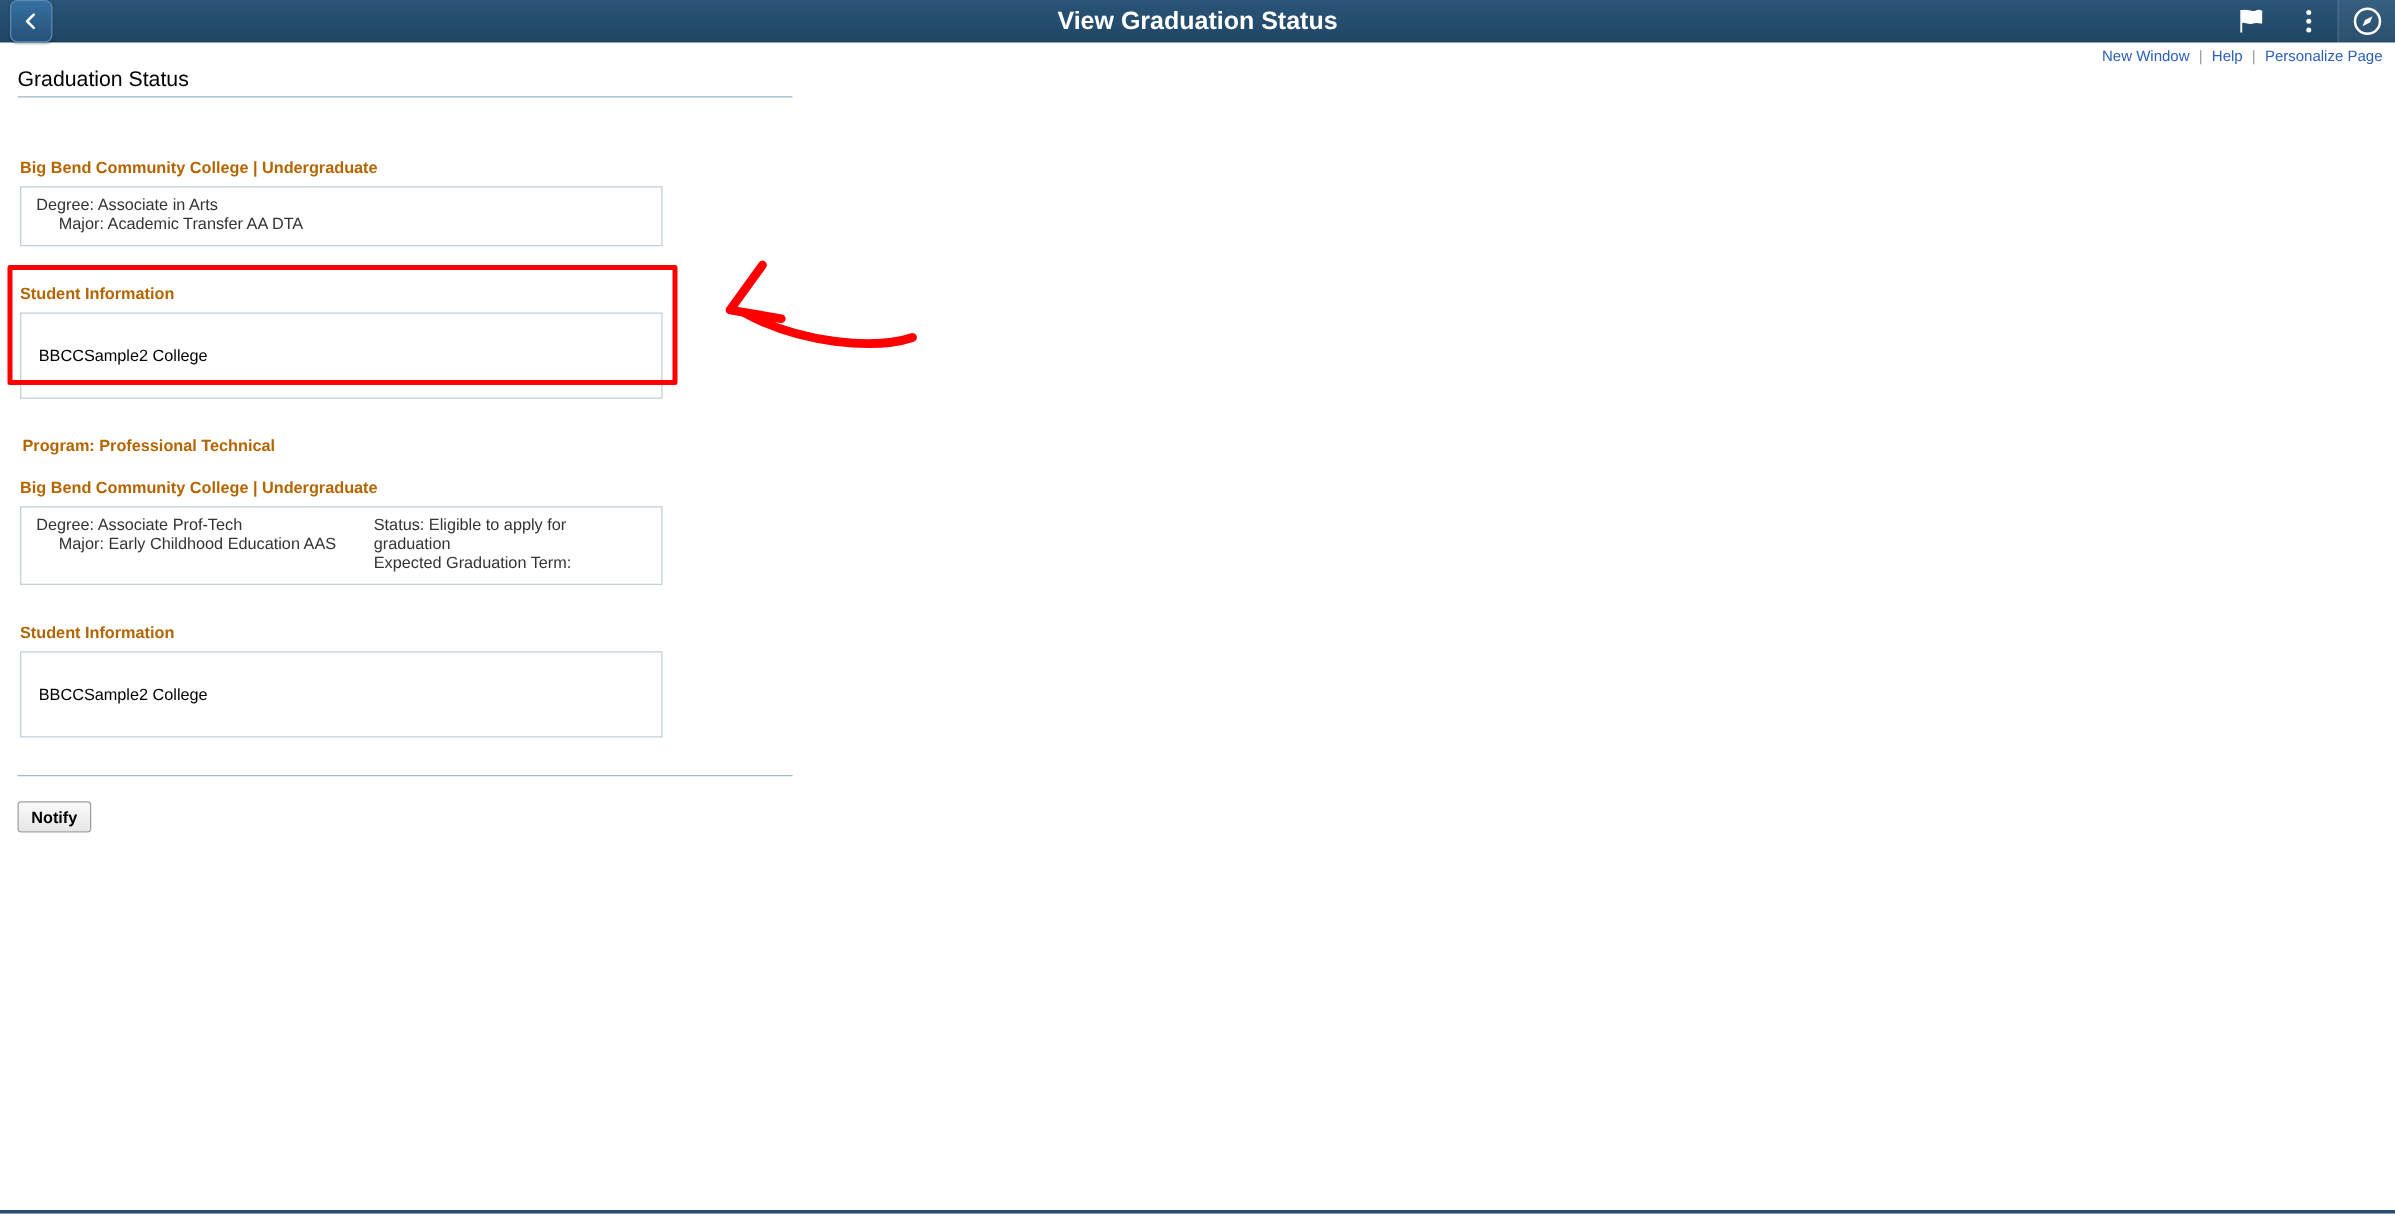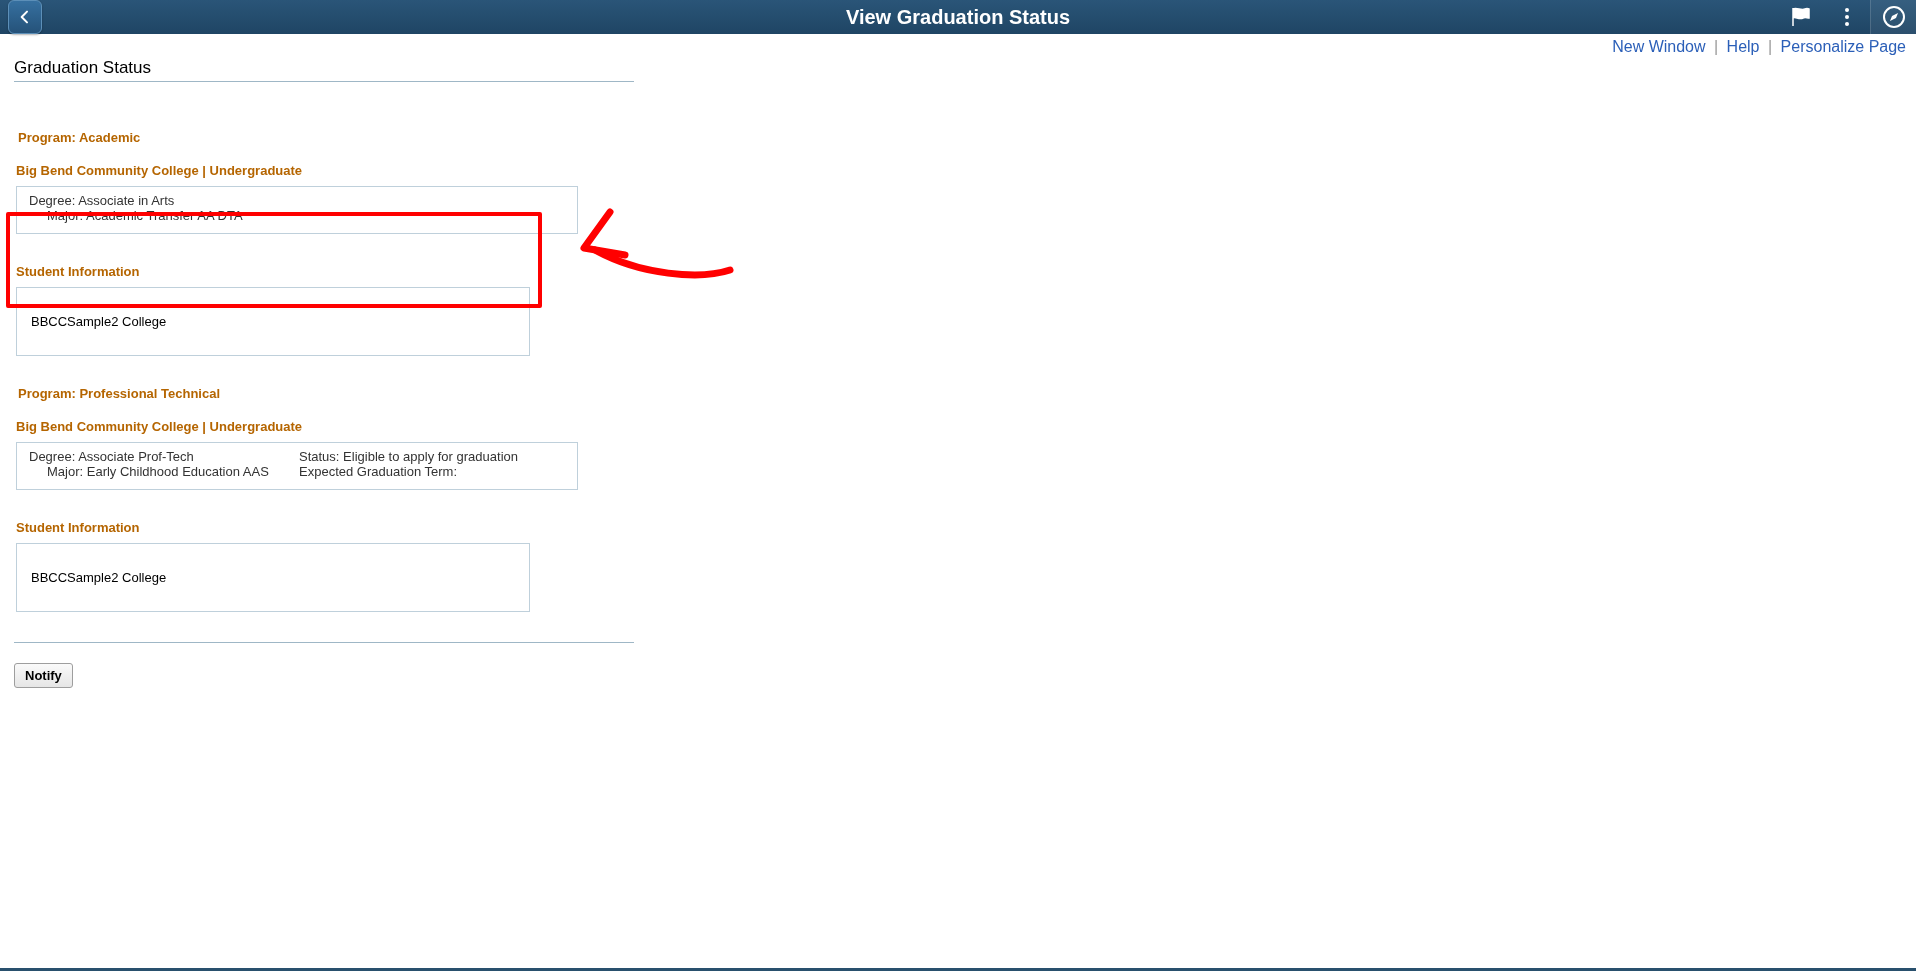--- a/index.html
+++ b/index.html
@@ -61,21 +61,21 @@
       cursor: pointer;
     }
     .topbar-icon.last {
       background: rgba(255,255,255,.06);
       border-left: 1px solid rgba(255,255,255,.15);
     }
     .topbar-icon svg { width: 24px; height: 24px; }
     .subheader {
       text-align: right;
       padding: 4px 6px 0 12px;
-      font-size: 16px;
+      font-size: 12px;
       color: #2b5fb8;
     }
     .subheader a {
       color: #2b5fb8;
       text-decoration: none;
       cursor: pointer;
       padding: 0 4px;
     }
     .subheader .sep { color: #999; }
     .content {
@@ -101,21 +101,21 @@
     .section-sub {
       color: #b56500;
       font-weight: bold;
       font-size: 13px;
       margin: 0 0 8px 2px;
     }
     .box {
       border: 1px solid #bfd0db;
       padding: 6px 12px 10px 12px;
       margin-bottom: 30px;
-      width: 562px;
+      width: 514px;
       background: #fff;
       margin-left: 2px;
     }
     .box-row { display: flex; }
     .box-left { width: 270px; }
     .box-right { flex: 1; }
     .degree-line { color: #333; }
     .major-line { color: #333; padding-left: 18px; }
     .status-line, .term-line { color: #333; }
     .student-box {
@@ -199,21 +199,20 @@
   <a>Help</a>
   <span class="sep">|</span>
   <a>Personalize Page</a>
 </div>
 
 <div class="content">
   <h1 class="page-title">Graduation Status</h1>
 
   
   <div>
-    <div class="section-head">Program: Academic</div>
     <div class="section-sub">Big Bend Community College | Undergraduate</div>
     <div class="box">
       <div class="box-row">
         <div class="box-left">
           <div class="degree-line">
             <span>Degree:</span>
             <span> </span>
             <span>Associate in Arts</span>
           </div>
           <div class="major-line">

